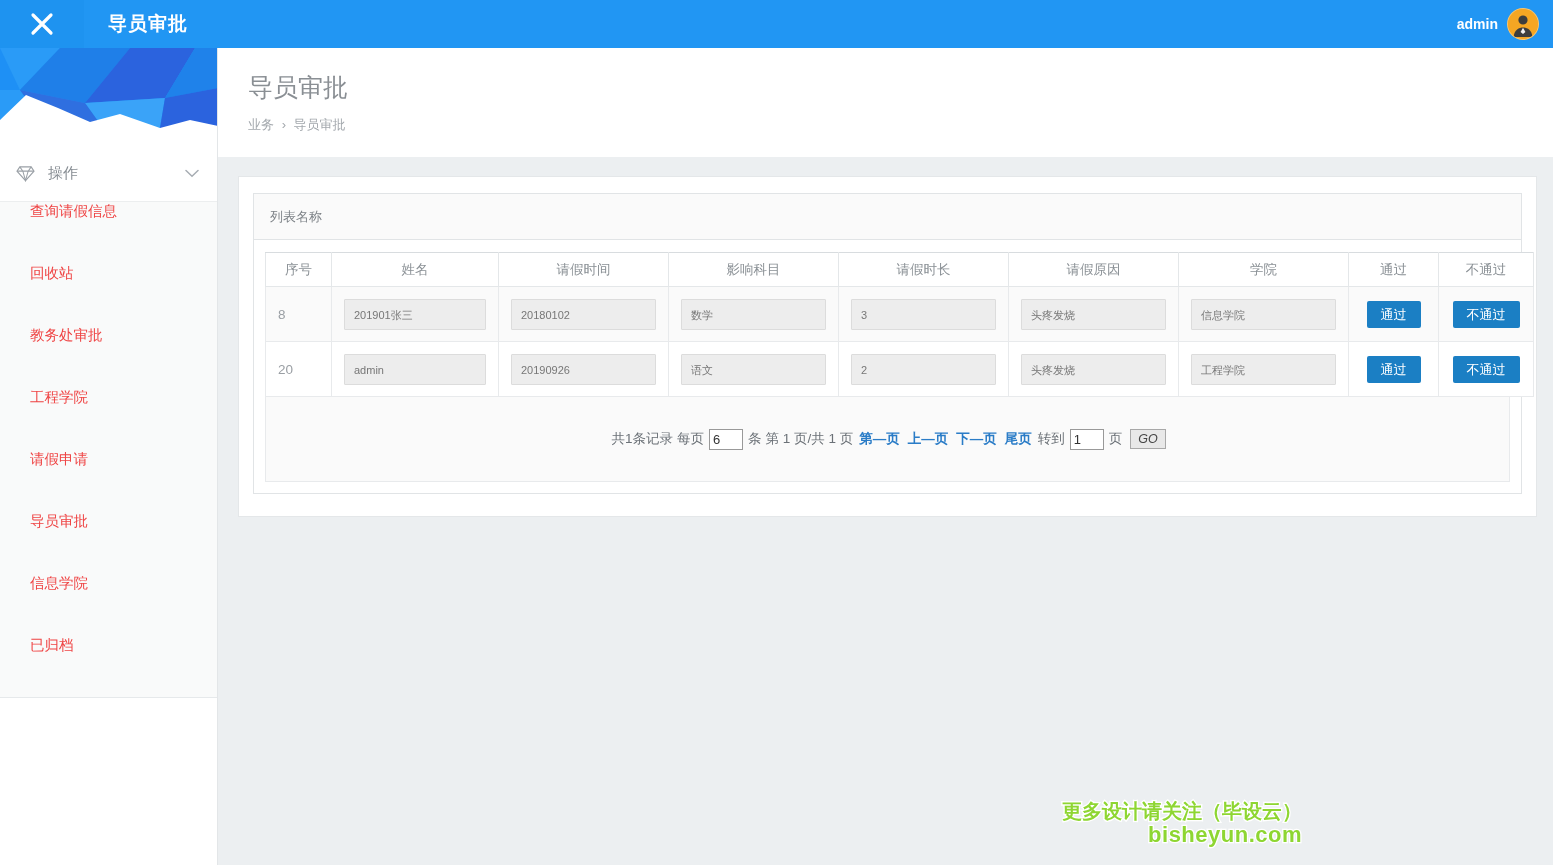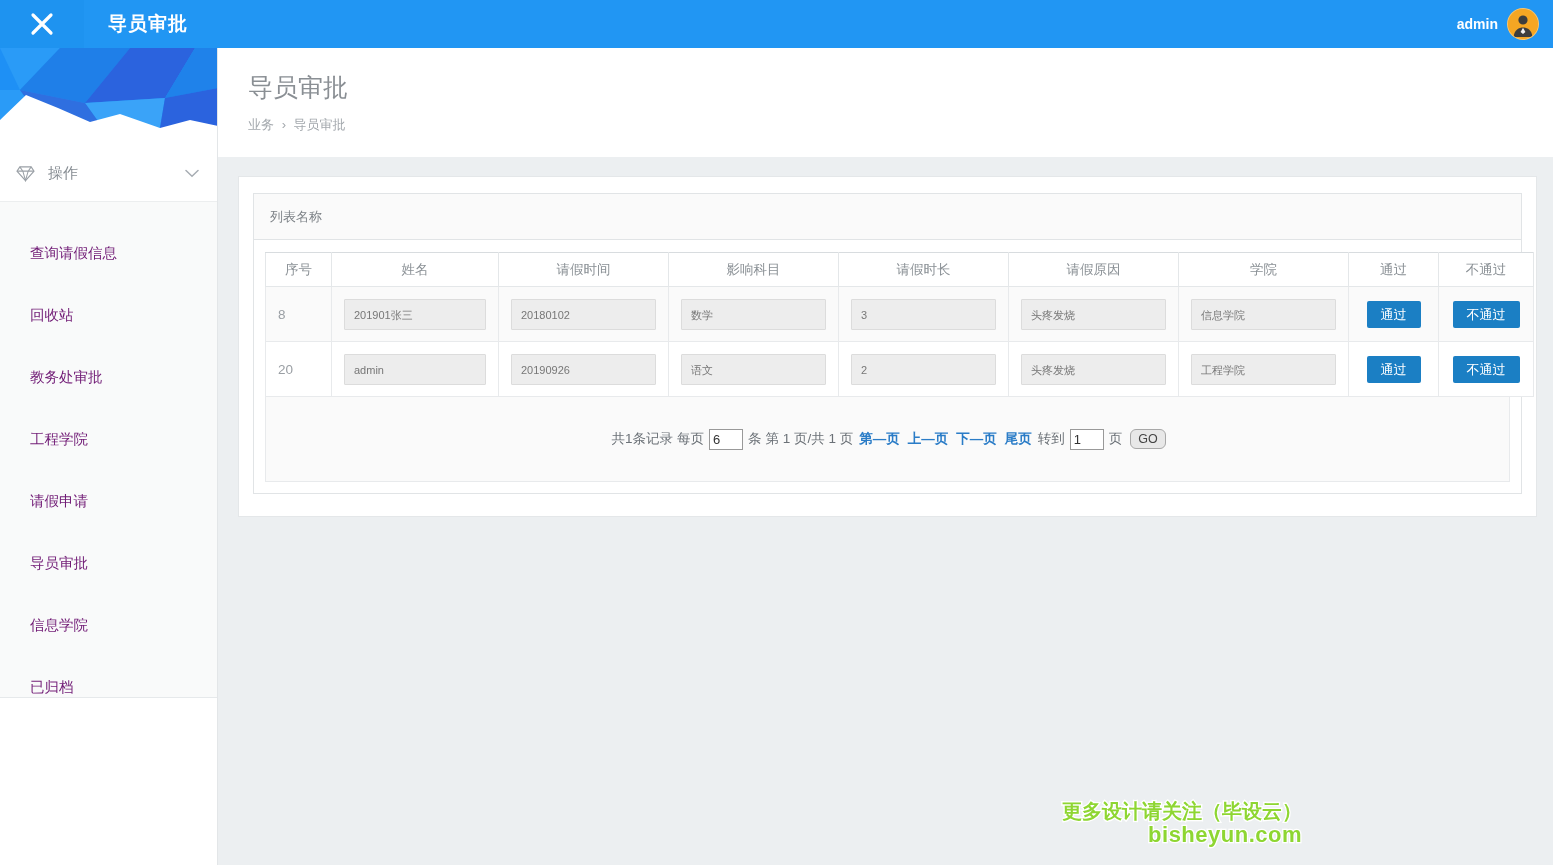--- a/index.html
+++ b/index.html
@@ -133,25 +133,25 @@
   }
   .menu-group-head .gchev {
     flex: none;
     display: flex;
     align-items: center;
   }
   .menu-items { background: #f9fafa; }
   .menu-item {
     height: 62px;
     display: flex;
-    align-items: flex-end;
+    align-items: flex-start;
     padding-left: 30px;
     box-sizing: border-box;
     font-size: 14.5px;
-    color: #701a75;
+    color: #ef4444;
     cursor: pointer;
     border-bottom: 1px solid transparent;
   }
   .menu-item:last-child { border-bottom: 1px solid #e6e9eb; }
 
   
   .main {
     position: absolute;
     left: 218px;
     top: 48px;
@@ -308,23 +308,24 @@
     cursor: pointer;
     font-weight: bold;
   }
   .pg-go {
     margin-left: 6px;
     border: 1px solid #a8a8a8;
     background: #e8e8e8;
     color: #444;
     font-size: 12.5px;
     padding: 2px 7px;
-    border-radius: 6px;
+    border-radius: 0;
     cursor: pointer;
     font-family: "Liberation Sans", "DejaVu Sans", sans-serif;
+    font-style: italic;
   }
 
   
   .watermark {
     position: absolute;
     right: 22px;
     bottom: 18px;
     text-align: right;
     z-index: 30;
     pointer-events: none;

